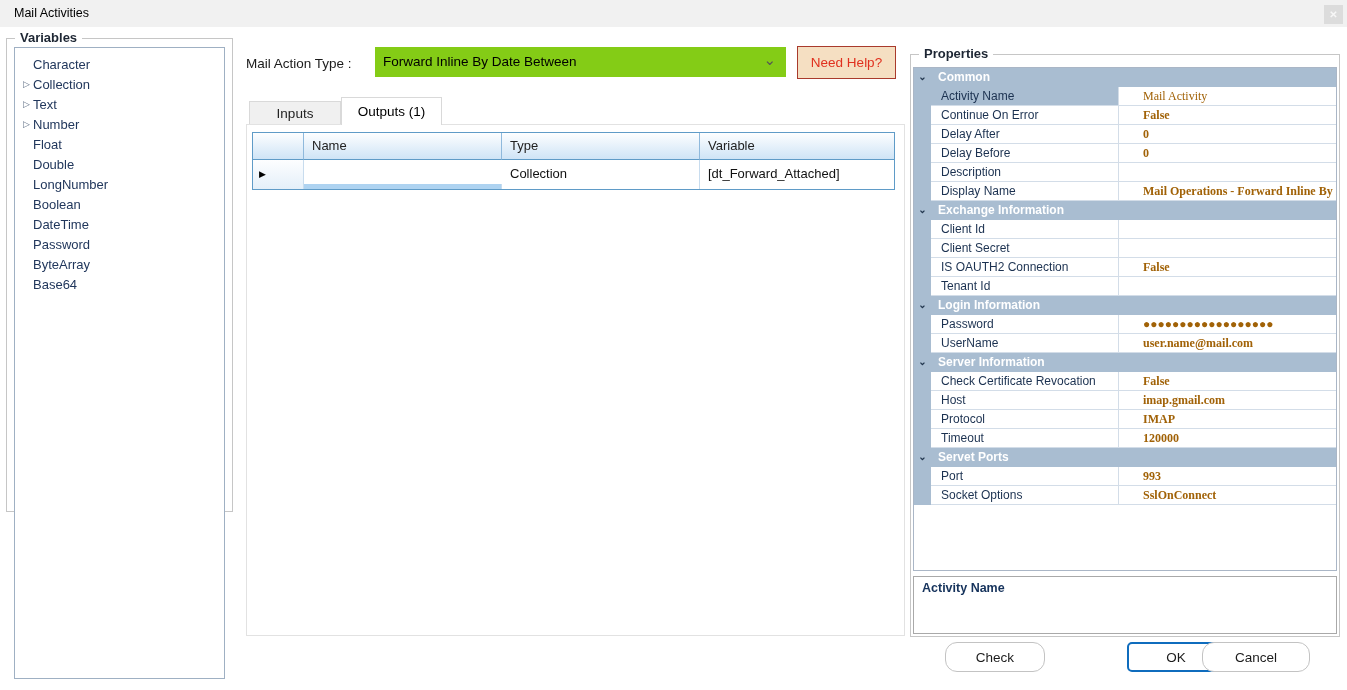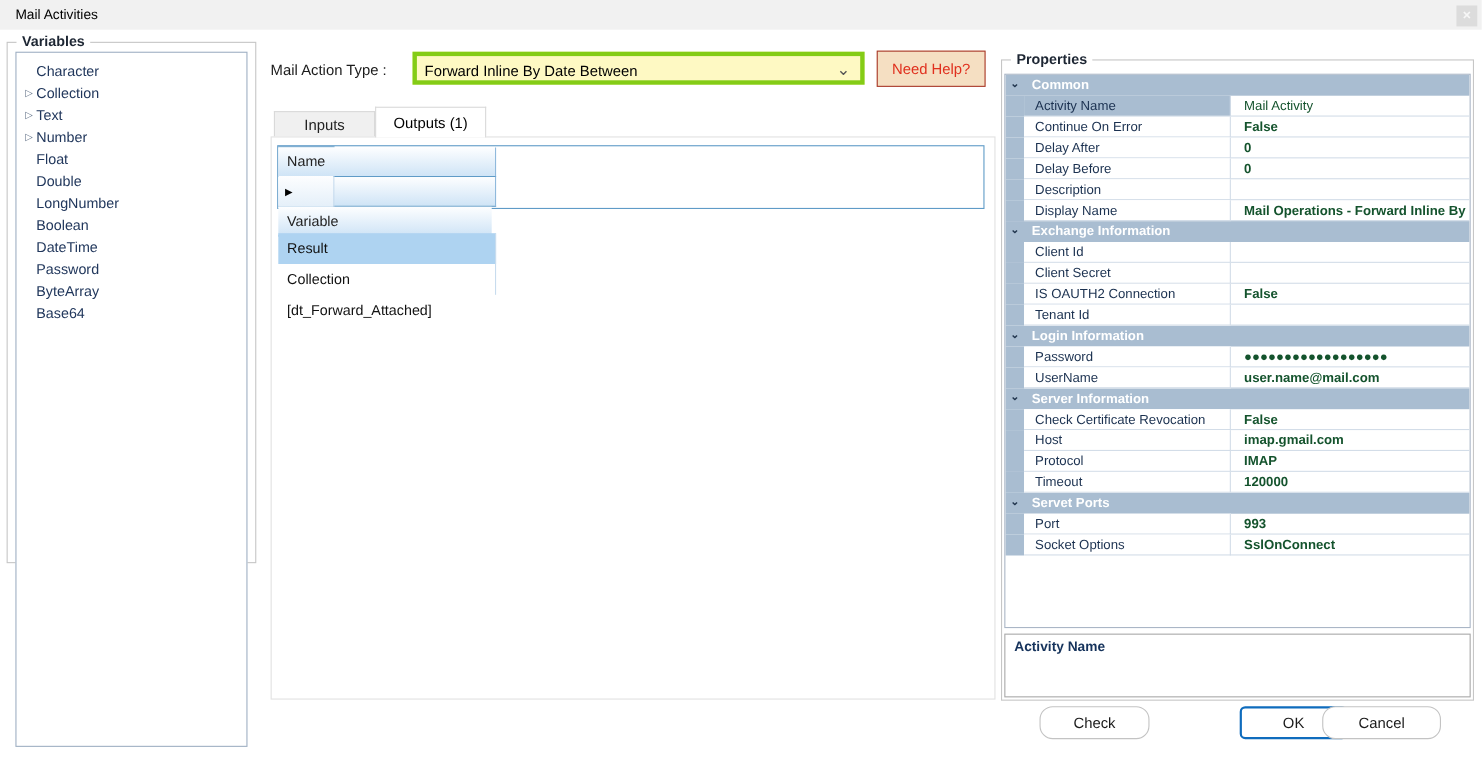--- a/index.html
+++ b/index.html
@@ -32,21 +32,21 @@
     border:1px solid #9fb0c3; background:#fff; padding-top:6px; overflow:hidden;
   }
   .tree-item { height:20px; display:flex; align-items:center; font-size:13px; color:#21375c; }
   .tree-arrow { width:13px; margin-left:5px; font-size:9px; color:#5f6f85; text-align:center; flex:none; }
   .tree-label { white-space:nowrap; }
 
   
   #action-label { position:absolute; left:246px; top:56px; font-size:13.5px; color:#1b1b1b; }
   #combo {
     position:absolute; left:375px; top:47px; width:411px; height:30px;
-    border:4px solid #84cc16; background:#fef9c3; cursor:default;
+    border:1px solid #84cc16; background:#84cc16; cursor:default;
   }
   #combo .val { position:absolute; left:7px; top:6px; font-size:13.5px; color:#000; white-space:nowrap; }
   #combo .arrow { position:absolute; right:9px; top:3px; font-size:15px; color:#555; }
   #need-help {
     position:absolute; left:797px; top:46px; width:99px; height:33px;
     background:#f5dfc2; border:1px solid #a93a2c; color:#e0301e;
     font-size:13.5px; font-family:inherit; cursor:default;
   }
 
   
@@ -59,21 +59,21 @@
     left:341px; top:97px; width:101px; height:28px; line-height:27px;
     background:#fff; border:1px solid #d9d9d9; border-bottom:none; z-index:3; color:#000;
   }
   #tab-panel {
     position:absolute; left:246px; top:124px; width:659px; height:512px;
     background:#fff; border:1px solid #e2e2e2; z-index:2;
   }
 
   
   #tbl { position:absolute; left:5px; top:7px; width:643px; border:1px solid #5f9bc7; background:#fff; }
-  .tbl-row { display:flex;flex-direction:column; }
+  .tbl-row { display:flex; }
   .tbl-row.head { height:27px; }
   .tbl-row.data { height:29px; }
   .tcell {
     flex:none; padding-left:8px; line-height:26px; font-size:13px; color:#222;
     border-right:1px solid #8fb9dc; white-space:nowrap; overflow:hidden;
   }
   .head .tcell { background:linear-gradient(#fdfeff,#cfe4f6); border-bottom:1px solid #5f9bc7; }
   .data .tcell { line-height:28px; color:#111; border-right:1px solid #c8dcee; background:#fff; }
   .tcell.c0 { width:51px; padding-left:6px; }
   .tcell.c1 { width:198px; }
@@ -91,22 +91,22 @@
   .prow { display:flex; height:19px; }
   .pcat { background:#a9bdd1; }
   .pcat .chev { width:17px; flex:none; color:#22364e; font-size:10px; font-weight:700; text-align:center; line-height:17px; }
   .pcat .ctxt { margin-left:7px; line-height:19px; font-size:12px; font-weight:700; color:#ffffff; white-space:nowrap; }
   .pprop .gutter { width:17px; flex:none; background:#a9bdd1; }
   .pprop .lbl {
     width:188px; flex:none; background:#fff; border-bottom:1px solid #d3dde8; border-right:1px solid #d3dde8;
     font-size:12px; color:#1b3150; padding-left:10px; line-height:18px; white-space:nowrap; overflow:hidden;
   }
   .pprop .pval {
-    flex:1; border-bottom:1px solid #d3dde8; font-size:12px; color:#14532d;
-    padding-left:12px; line-height:18px; white-space:nowrap; overflow:hidden;
+    flex:1; border-bottom:1px solid #d3dde8; font-size:12px; color:#a16207;
+    padding-left:24px; line-height:18px; white-space:nowrap; overflow:hidden;font-family:Liberation Serif, serif;
   }
   .pprop.sel .lbl { background:#a9bdd1; }
   .pval.bold { font-weight:700; }
 
   #propdesc {
     position:absolute; left:2px; top:521px; width:424px; height:58px;
     border:1px solid #a9a9a9; background:#fff;
   }
   #propdesc .dtitle { padding:4px 0 0 8px; font-size:12.5px; font-weight:700; color:#16335c; }
 

